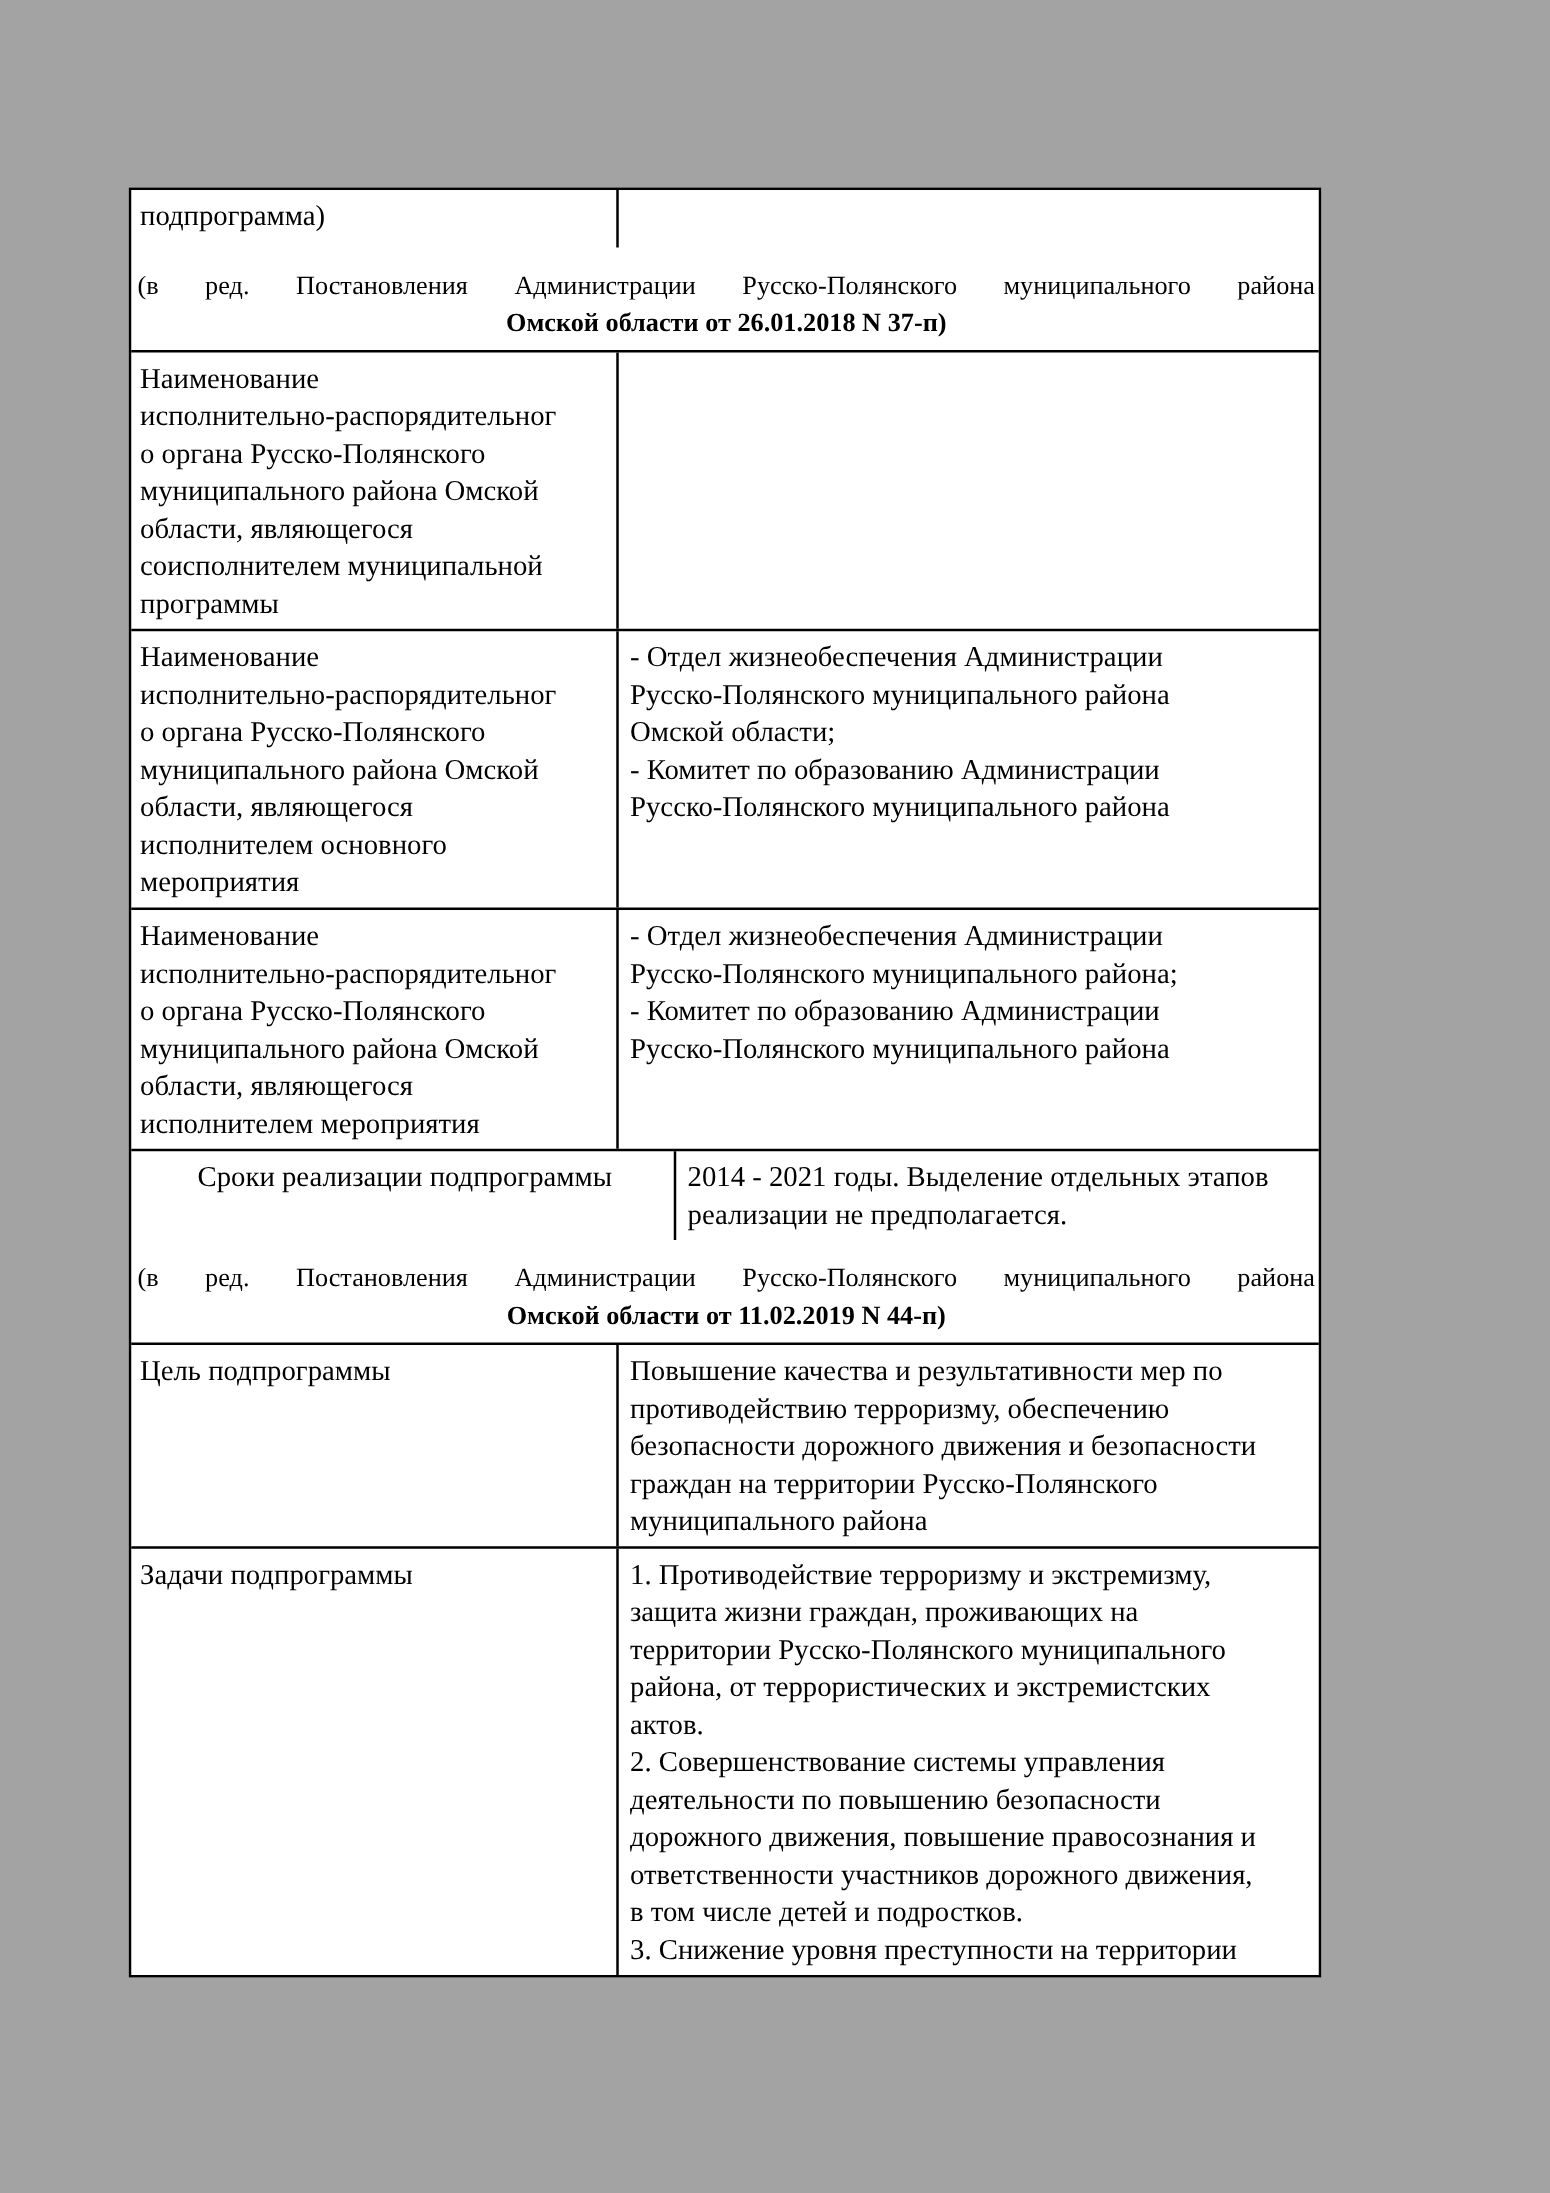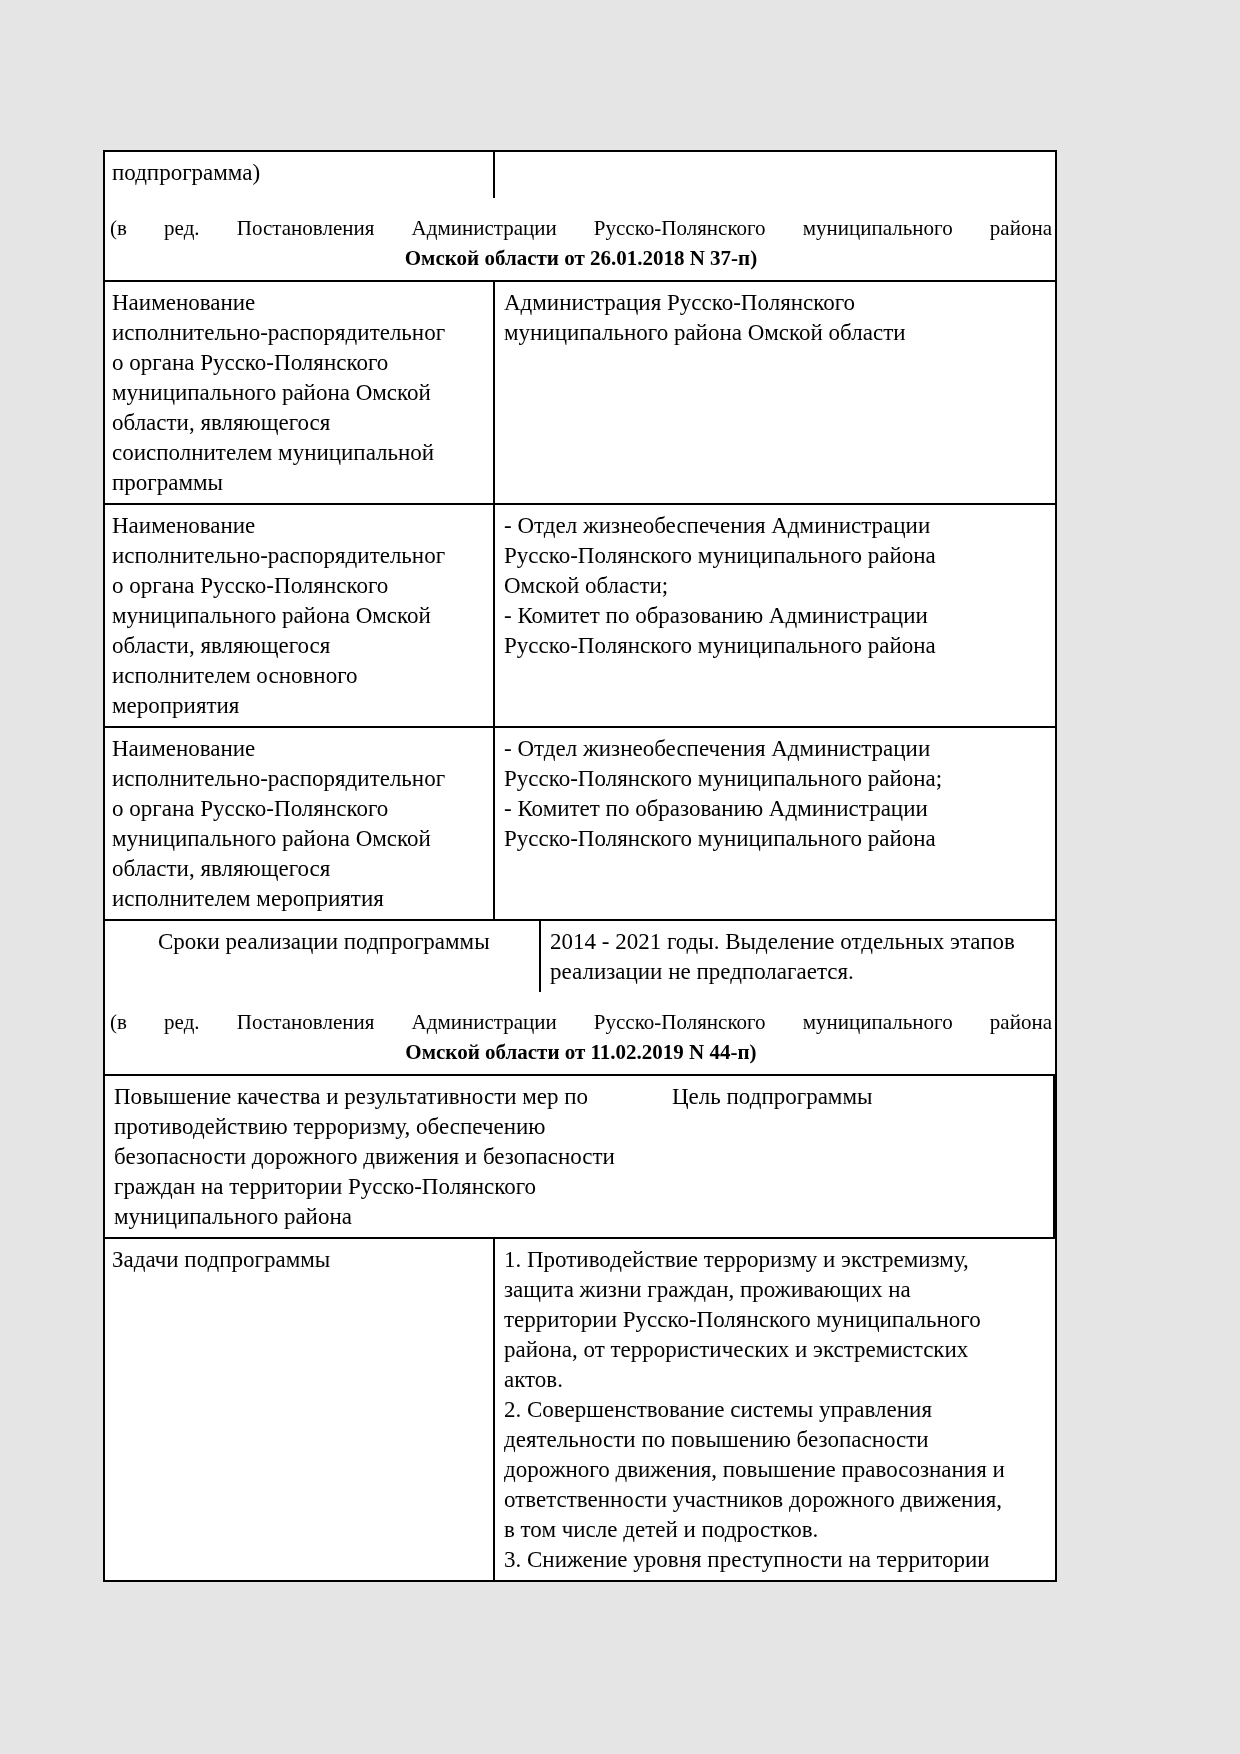--- a/index.html
+++ b/index.html
@@ -7,21 +7,21 @@
   body {
     width: 1240px;
     height: 1754px;
     position: relative;
     font-family: "Liberation Serif", "DejaVu Serif", serif;
     color: #000000;
   }
   .page {
     position: absolute;
     inset: 0;
-    background: #e5e5e5;
+    background: #a3a3a3;
   }
   .doc-table {
     position: absolute;
     left: 103px;
     top: 150px;
     width: 954px;
     border: 2px solid #000000;
     background: #ffffff;
   }
   .block:not(:last-child) {
@@ -82,22 +82,20 @@
 
     <section class="block">
       <div class="cells">
         <div class="cell cell-left">Наименование
 исполнительно-распорядительног
 о органа Русско-Полянского
 муниципального района Омской
 области, являющегося
 соисполнителем муниципальной
 программы</div>
-        <div class="cell cell-right">Администрация Русско-Полянского
-муниципального района Омской области</div>
       </div>
     </section>
 
     <section class="block">
       <div class="cells">
         <div class="cell cell-left">Наименование
 исполнительно-распорядительног
 о органа Русско-Полянского
 муниципального района Омской
 области, являющегося
@@ -133,26 +131,26 @@
 реализации не предполагается.</div>
       </div>
       <div class="note">
         <div class="note-line-justified">(в ред. Постановления Администрации Русско-Полянского муниципального района</div>
         <div class="note-line-plain">Омской области от 11.02.2019 N 44-п)</div>
       </div>
     </section>
 
     <section class="block">
       <div class="cells">
+        <div class="cell cell-left">Цель подпрограммы</div>
         <div class="cell cell-right">Повышение качества и результативности мер по
 противодействию терроризму, обеспечению
 безопасности дорожного движения и безопасности
 граждан на территории Русско-Полянского
 муниципального района</div>
-        <div class="cell cell-left">Цель подпрограммы</div>
       </div>
     </section>
 
     <section class="block">
       <div class="cells">
         <div class="cell cell-left">Задачи подпрограммы</div>
         <div class="cell cell-right">1. Противодействие терроризму и экстремизму,
 защита жизни граждан, проживающих на
 территории Русско-Полянского муниципального
 района, от террористических и экстремистских

